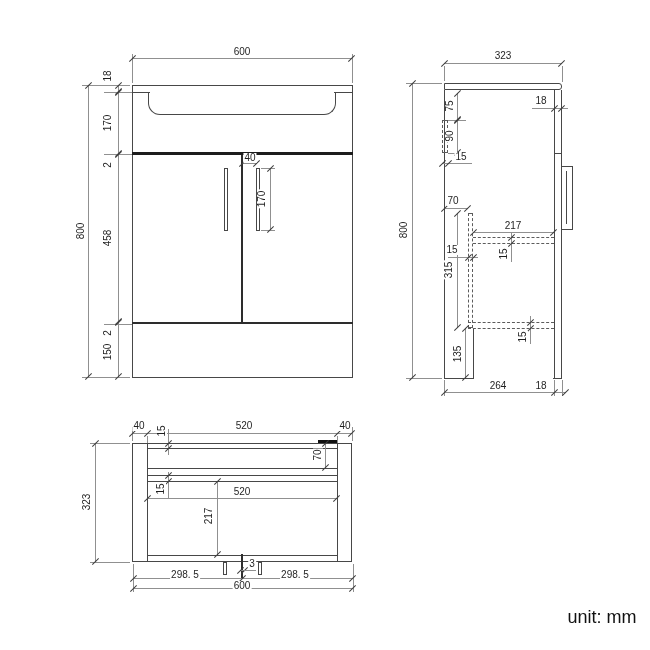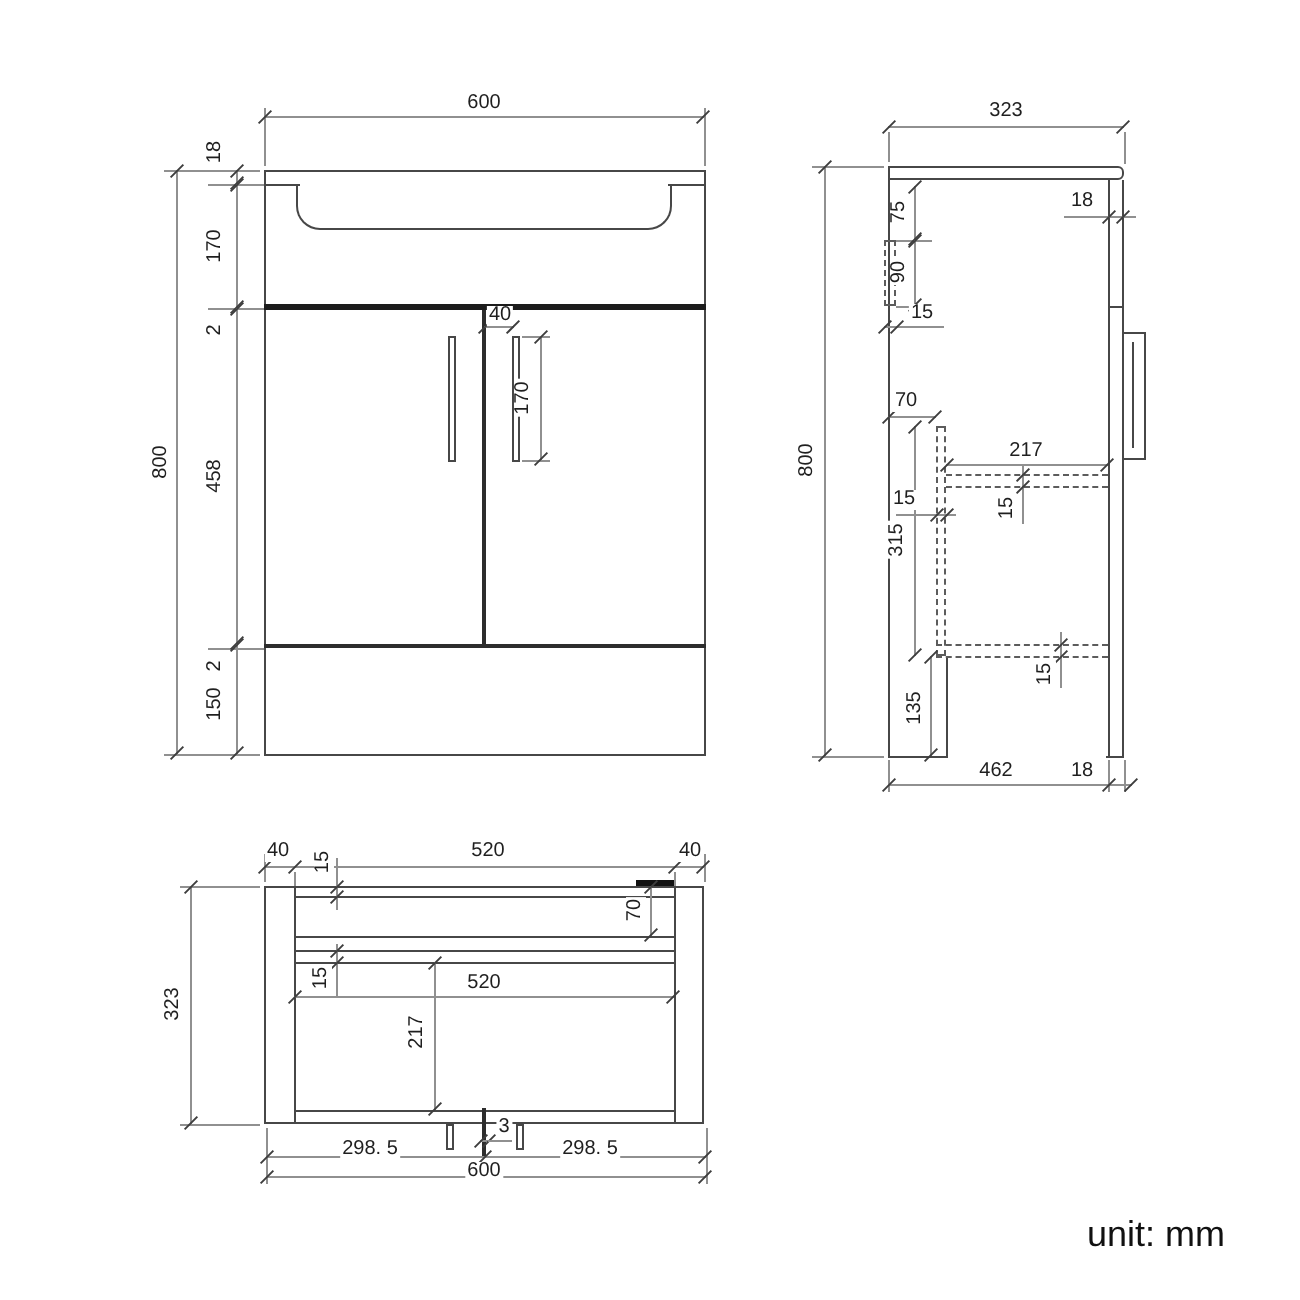--- a/index.html
+++ b/index.html
@@ -144,21 +144,21 @@
   <div class="tk" style="left:526px;top:328px"></div>
   <span class="lbl rot" style="left:523px;top:337px">15</span>
   <div class="dv t" style="left:465px;top:328px;height:50px"></div>
   <span class="lbl rot" style="left:458px;top:354px">135</span>
 
   <div class="dv" style="left:444px;top:380px;height:16px"></div>
   <div class="dv" style="left:554px;top:380px;height:16px"></div>
   <div class="dv" style="left:562px;top:380px;height:16px"></div>
   <div class="dh t" style="left:444px;top:392px;width:122px"></div>
   <div class="tk" style="left:550px;top:392px"></div>
-  <span class="lbl" style="left:498px;top:386px">462</span>
+  <span class="lbl" style="left:498px;top:386px">264</span>
   <span class="lbl" style="left:541px;top:386px">18</span>
 
   <div class="box" style="left:132px;top:443px;width:218px;height:117px"></div>
   <div class="v" style="left:147px;top:443px;height:119px"></div>
   <div class="v" style="left:337px;top:443px;height:119px"></div>
   <div class="h" style="left:147px;top:448px;width:190px"></div>
   <div class="h" style="left:147px;top:468px;width:190px"></div>
   <div class="h" style="left:147px;top:475px;width:190px"></div>
   <div class="h" style="left:147px;top:481px;width:190px"></div>
   <div class="h" style="left:147px;top:555px;width:190px"></div>
@@ -205,14 +205,14 @@
   <span class="lbl" style="left:252px;top:564px">3</span>
   <div class="dv" style="left:133px;top:564px;height:28px"></div>
   <div class="dv" style="left:353px;top:564px;height:28px"></div>
   <div class="dh t" style="left:133px;top:578px;width:220px"></div>
   <div class="tk" style="left:238px;top:578px"></div>
   <span class="lbl" style="left:185px;top:575px">298. 5</span>
   <span class="lbl" style="left:295px;top:575px">298. 5</span>
   <div class="dh t" style="left:133px;top:588px;width:220px"></div>
   <span class="lbl" style="left:242px;top:586px">600</span>
 
-  <span class="lbl big" style="left:578px;top:617px">unit: mm</span>
+  <span class="lbl big" style="left:602px;top:617px">unit: mm</span>
 </div>
 
 </body></html>

